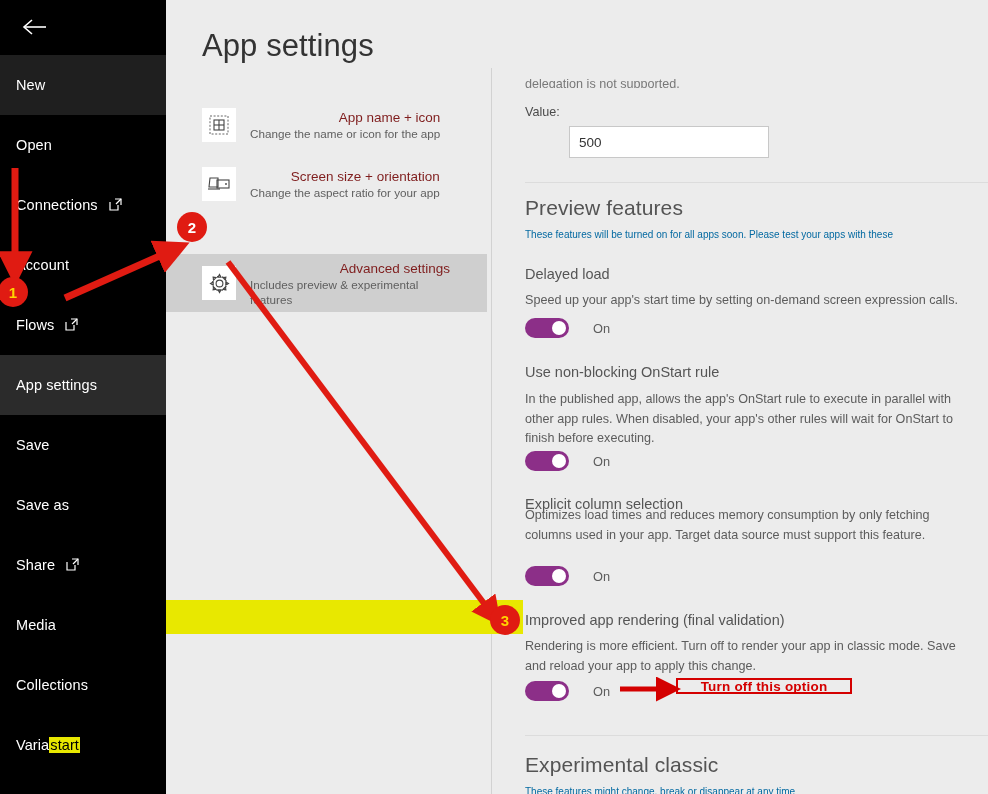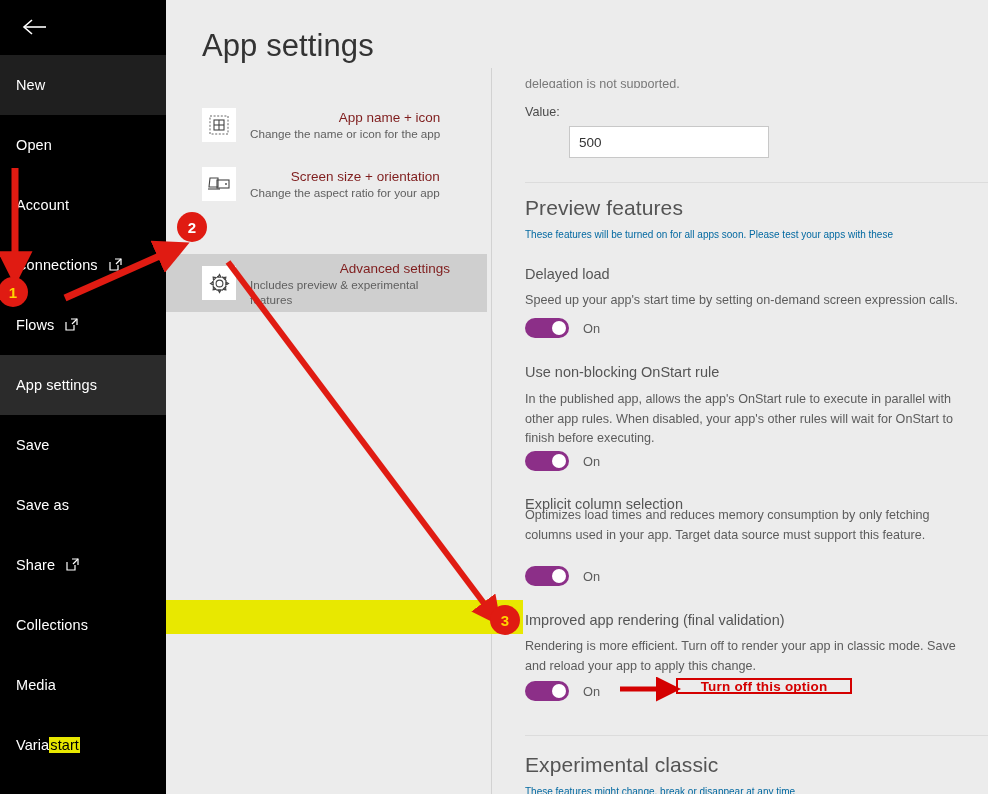--- a/index.html
+++ b/index.html
@@ -167,21 +167,21 @@
     cursor: pointer;
     flex: 0 0 auto;
   }
   .toggle .knob {
     position: absolute; right: 3px; top: 3px;
     width: 14px; height: 14px;
     border-radius: 50%;
     background: #ffffff;
   }
   .toggle-label {
-    margin-left: 14px;
+    margin-left: 24px;
     font-size: 12.8px; color: #5c5c5c;
   }
 
   
   .anno-layer {
     position: absolute; left: 0; top: 0;
     width: 988px; height: 794px;
     pointer-events: none;
     z-index: 50;
   }
@@ -235,33 +235,33 @@
       </div>
     </div>
     <div id="side-list">
         <div class="side-item shade-a">
           <span>New</span>
         </div>
         <div class="side-item ">
           <span>Open</span>
         </div>
         <div class="side-item ">
-          <span>Account</span>
-        </div>
-        <div class="side-item ">
           <span>Connections</span>
           <span class="ext-icon">
             <svg width="13" height="13" viewBox="0 0 13 13">
               <path d="M1 4 L1 12 L9 12 L9 7" fill="none" stroke="#ffffff" stroke-width="1.2"></path>
               <path d="M6 1 L12 1 L12 7" fill="none" stroke="#ffffff" stroke-width="1.2"></path>
               <line x1="12" y1="1" x2="7" y2="6" stroke="#ffffff" stroke-width="1.2"></line>
             </svg>
           </span>
         </div>
         <div class="side-item ">
+          <span>Account</span>
+        </div>
+        <div class="side-item ">
           <span>Flows</span>
           <span class="ext-icon">
             <svg width="13" height="13" viewBox="0 0 13 13">
               <path d="M1 4 L1 12 L9 12 L9 7" fill="none" stroke="#ffffff" stroke-width="1.2"></path>
               <path d="M6 1 L12 1 L12 7" fill="none" stroke="#ffffff" stroke-width="1.2"></path>
               <line x1="12" y1="1" x2="7" y2="6" stroke="#ffffff" stroke-width="1.2"></line>
             </svg>
           </span>
         </div>
         <div class="side-item shade-b">
@@ -277,24 +277,24 @@
           <span>Share</span>
           <span class="ext-icon">
             <svg width="13" height="13" viewBox="0 0 13 13">
               <path d="M1 4 L1 12 L9 12 L9 7" fill="none" stroke="#ffffff" stroke-width="1.2"></path>
               <path d="M6 1 L12 1 L12 7" fill="none" stroke="#ffffff" stroke-width="1.2"></path>
               <line x1="12" y1="1" x2="7" y2="6" stroke="#ffffff" stroke-width="1.2"></line>
             </svg>
           </span>
         </div>
         <div class="side-item ">
+          <span>Media</span>
+        </div>
+        <div class="side-item ">
           <span>Collections</span>
-        </div>
-        <div class="side-item ">
-          <span>Media</span>
         </div>
         <div class="side-item ">
           <span>Varia<span class="hl-variables">start</span></span>
         </div>
         <div class="side-item ">
           <span>Close</span>
         </div>
       </div>
   </div>
 

